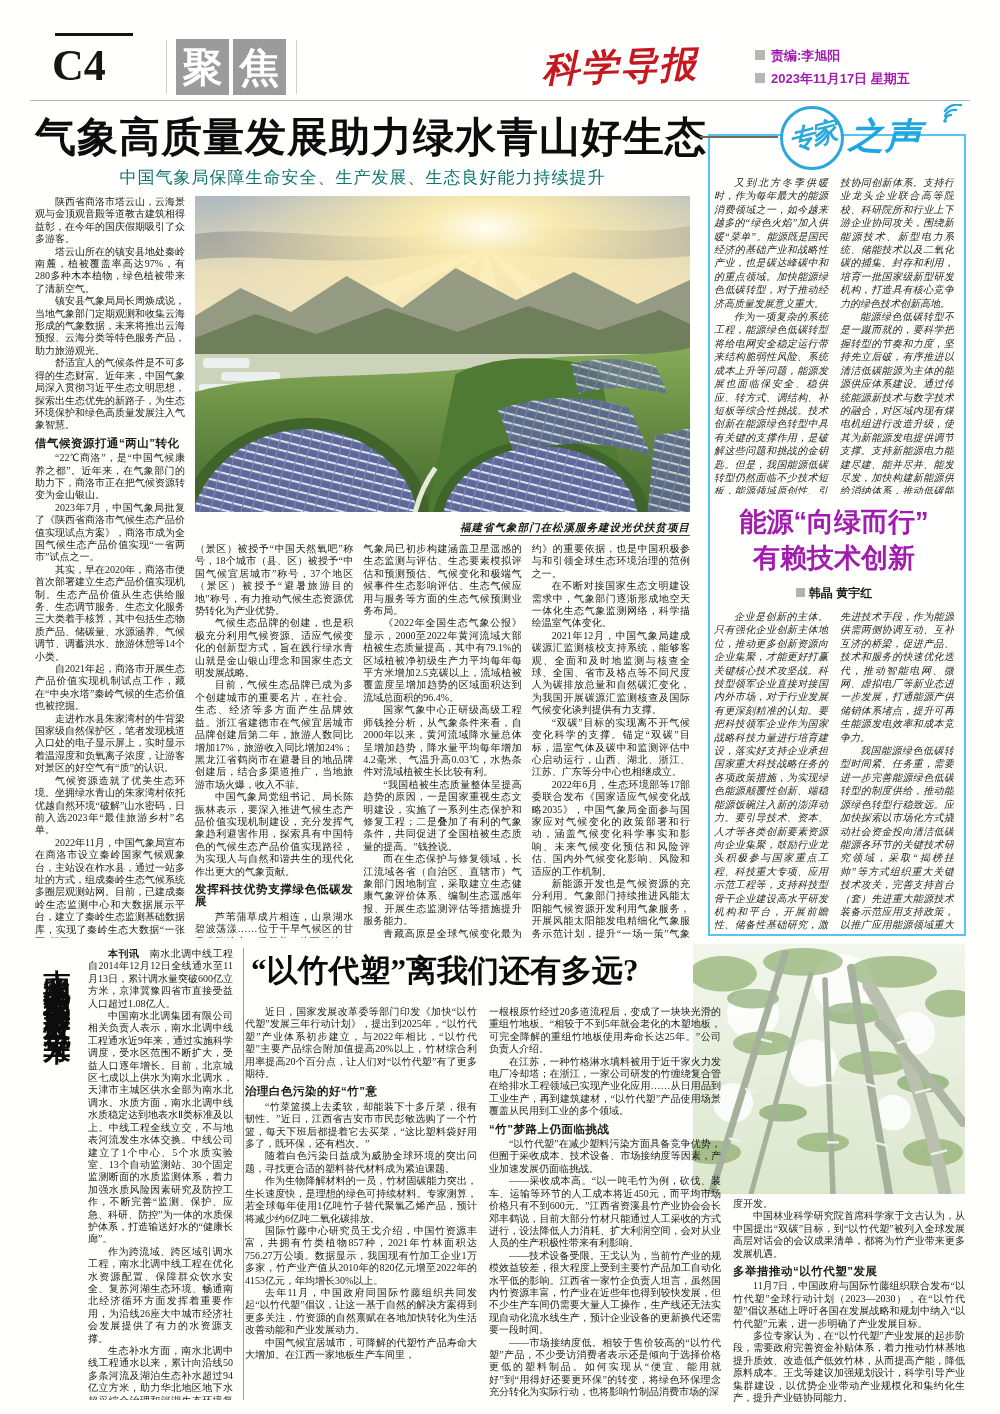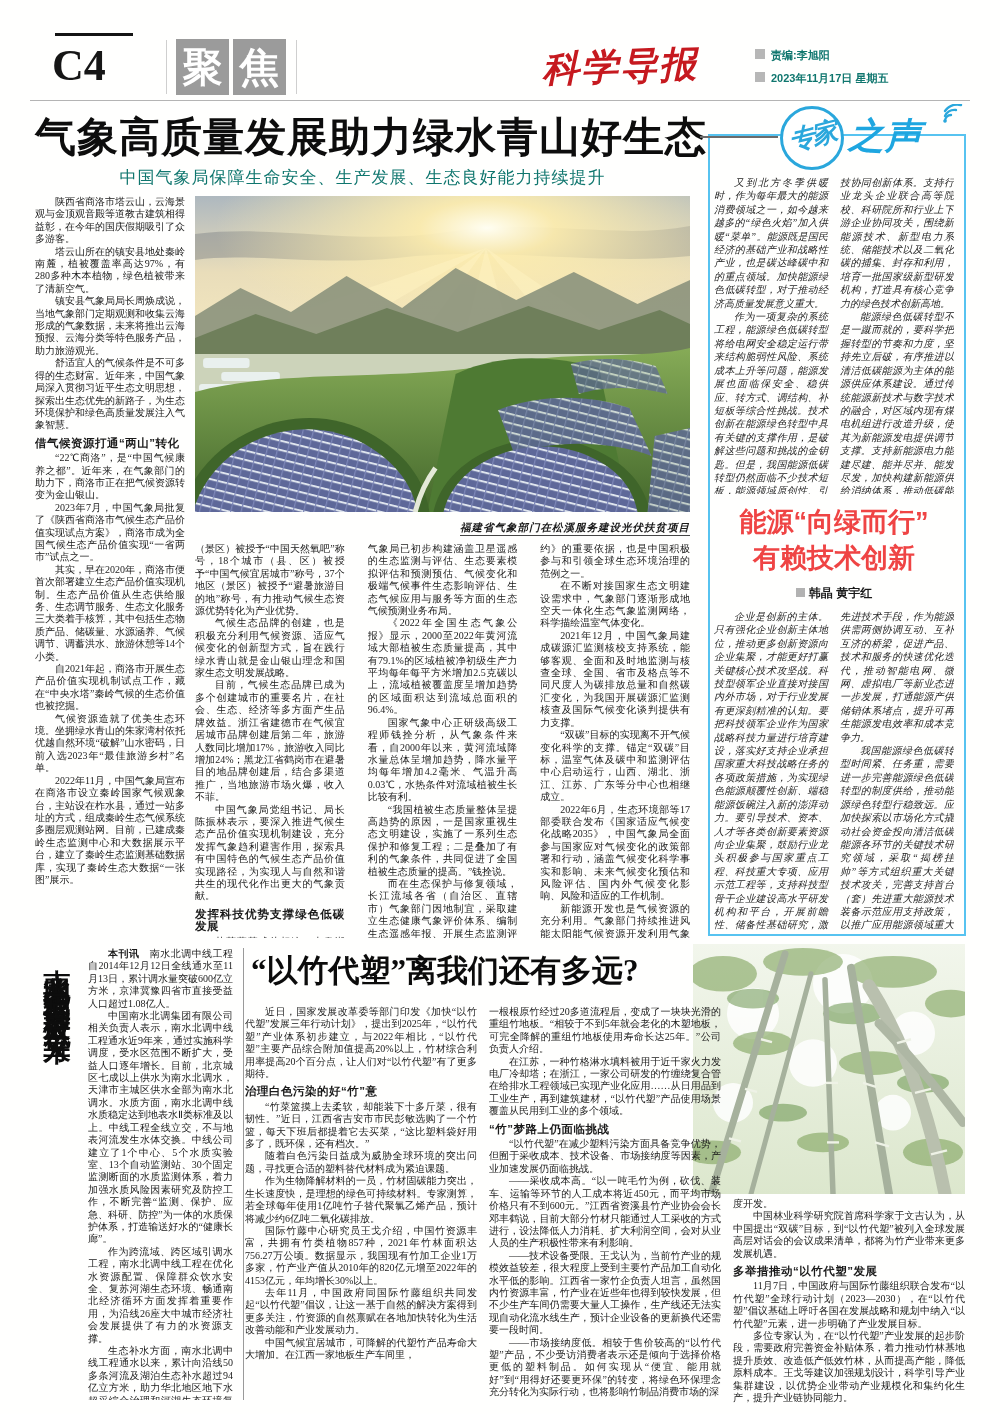--- a/index.html
+++ b/index.html
@@ -13,21 +13,21 @@
   .pageno{position:absolute;left:22px;top:2px;font-family:"Liberation Serif",serif;
           font-weight:900;font-size:44px;line-height:56px;color:#161616;}
   .hvr{position:absolute;top:4px;width:1px;height:54px;background:#cfcfcf;}
   .badge{position:absolute;top:3px;width:53px;height:56px;background:#9b9b9b;color:#fff;
          font-family:"Liberation Sans",sans-serif;font-weight:900;font-size:40px;
          text-align:center;line-height:56px;}
   .masthead{position:absolute;right:272px;top:6px;font-family:"Liberation Serif",serif;
             font-style:italic;font-weight:900;font-size:37px;color:#c6191f;
             transform:rotate(-2deg);letter-spacing:2px;}
   .pubmeta{position:absolute;right:0;top:8px;width:215px;font-family:"Liberation Sans",sans-serif;
-           font-size:11px;font-weight:bold;color:#0f766e;line-height:23px;}
+           font-size:13px;font-weight:bold;color:#a21caf;line-height:23px;}
   .pubmeta .sq{display:inline-block;width:10px;height:10px;background:#b7b7b7;margin-right:6px;}
 
   
   .main-article{left:35px;top:108px;width:655px;height:830px;}
   .m-headline{position:absolute;left:0;top:2px;width:100%;text-align:center;
               font-family:"Liberation Sans",sans-serif;font-weight:900;font-size:41px;
               letter-spacing:1px;color:#0d0d0d;white-space:nowrap;}
   .m-subheadline{position:absolute;left:0;top:58px;width:100%;text-align:center;
               font-family:"Liberation Sans",sans-serif;font-size:17px;color:#0f766e;
               letter-spacing:1px;white-space:nowrap;}
@@ -37,21 +37,21 @@
   .p-col p.cont{text-indent:0;}
   .p-col p.subhead{text-indent:0;font-family:"Liberation Sans",sans-serif;font-weight:bold;
                    font-size:11.5px;margin:5px 0 3px;letter-spacing:.5px;}
   .m-col1{width:150px;flex:none;}
   .m-right{flex:1;display:flex;flex-direction:column;min-width:0;}
   .m-photo{height:316px;flex:none;}
   .m-photo svg{display:block;width:100%;height:100%;}
   .m-caption{height:22px;flex:none;text-align:right;padding-top:5px;}
   .m-caption span{font-style:italic;font-weight:bold;font-size:10.5px;letter-spacing:1px;
                   border-bottom:1px solid #444;padding-bottom:2px;}
-  .m-cols3{flex:1;display:flex;gap:23px;margin-top:4px;min-height:0;}
+  .m-cols3{flex:1;display:flex;gap:10px;margin-top:4px;min-height:0;}
   .m-cols3 > div{flex:1;min-width:0;}
 
   
   .sidebar{left:700px;top:98px;width:268px;height:842px;}
   .ev-box{position:absolute;left:8px;right:2px;top:36px;bottom:4px;border:2px solid #57c3f0;}
   .ev-badge{position:absolute;left:0;top:0;width:100%;height:80px;z-index:2;}
   .ev-line{position:absolute;left:0;top:38px;width:78px;height:2px;background:#6b6b6b;}
   .ev-circle{position:absolute;left:80px;top:8px;width:58px;height:58px;border:3px solid #2aa7dc;
              border-radius:50%;background:#fff;}
   .ev-zj{position:absolute;left:6px;top:10px;font-family:"Liberation Serif",serif;font-style:italic;
@@ -61,21 +61,21 @@
   .ev-wifi{position:absolute;left:242px;top:6px;}
   .ev-inner{position:absolute;left:14px;right:14px;top:78px;bottom:10px;display:flex;
             flex-direction:column;}
   .ev-text{font-style:italic;font-size:10px;line-height:13.4px;color:#1f1f1f;
            display:flex;gap:12px;overflow:hidden;text-align:justify;}
   .ev-text > div{flex:1;min-width:0;}
   .ev-text p{margin:0;text-indent:2em;}
   .ev-text p.cont{text-indent:0;}
   .ev-top{height:318px;flex:none;}
   .ev-headline{flex:none;text-align:center;font-family:"Liberation Sans",sans-serif;
-               font-weight:900;font-size:27px;line-height:36px;color:#ef4444;margin-top:10px;}
+               font-weight:900;font-size:27px;line-height:36px;color:#a21caf;margin-top:10px;}
   .ev-authors{flex:none;text-align:center;font-family:"Liberation Sans",sans-serif;
               font-weight:bold;font-size:12px;margin:9px 0 8px;}
   .ev-authors .sq{display:inline-block;width:9px;height:9px;background:#b2b2b2;margin-right:4px;}
   .ev-bottom{flex:1;min-height:0;}
 
   
   .water{left:35px;top:948px;width:198px;height:452px;border-right:1px solid #9a9a9a;
          padding-right:10px;display:flex;gap:9px;}
   .w-headline{flex:none;width:44px;writing-mode:vertical-rl;font-family:"Liberation Sans",sans-serif;
               font-weight:900;font-size:27px;letter-spacing:4px;color:#0d0d0d;line-height:44px;}
@@ -119,20 +119,21 @@
       <div class="p-col m-col1">
           <p>陕西省商洛市塔云山，云海景观与金顶观音殿等道教古建筑相得益彰，在今年的国庆假期吸引了众多游客。</p>
           <p>塔云山所在的镇安县地处秦岭南麓，植被覆盖率高达97%，有280多种木本植物，绿色植被带来了清新空气。</p>
           <p>镇安县气象局局长周焕成说，当地气象部门定期观测和收集云海形成的气象数据，未来将推出云海预报、云海分类等特色服务产品，助力旅游观光。</p>
           <p>舒适宜人的气候条件是不可多得的生态财富。近年来，中国气象局深入贯彻习近平生态文明思想，探索出生态优先的新路子，为生态环境保护和绿色高质量发展注入气象智慧。</p>
           <p class="subhead">借气候资源打通“两山”转化</p>
           <p>“22℃商洛”，是“中国气候康养之都”。近年来，在气象部门的助力下，商洛市正在把气候资源转变为金山银山。</p>
           <p>2023年7月，中国气象局批复了《陕西省商洛市气候生态产品价值实现试点方案》，商洛市成为全国气候生态产品价值实现“一省两市”试点之一。</p>
           <p>其实，早在2020年，商洛市便首次部署建立生态产品价值实现机制。生态产品价值从生态供给服务、生态调节服务、生态文化服务三大类着手核算，其中包括生态物质产品、储碳量、水源涵养、气候调节、调蓄洪水、旅游休憩等14个小类。</p>
           <p>自2021年起，商洛市开展生态产品价值实现机制试点工作，藏在“中央水塔”秦岭气候的生态价值也被挖掘。</p>
+          <p>走进柞水县朱家湾村的牛背梁国家级自然保护区，笔者发现栈道入口处的电子显示屏上，实时显示着温湿度和负氧离子浓度，让游客对景区的好空气有“质”的认识。</p>
           <p>气候资源造就了优美生态环境。坐拥绿水青山的朱家湾村依托优越自然环境“破解”山水密码，日前入选2023年“最佳旅游乡村”名单。</p>
           <p>2022年11月，中国气象局宣布在商洛市设立秦岭国家气候观象台，主站设在柞水县，通过一站多址的方式，组成秦岭生态气候系统多圈层观测站网。目前，已建成秦岭生态监测中心和大数据展示平台，建立了秦岭生态监测基础数据库，实现了秦岭生态大数据“一张图”展示。</p>
         </div>
       <div class="m-right">
         <div class="m-photo">
           <svg viewBox="0 0 490 316" preserveAspectRatio="none" aria-hidden="true">
             <defs>
               <linearGradient id="skyG" x1="0" y1="0" x2="0" y2="1">
                 <stop offset="0" stop-color="#aeb8bf"></stop>
                   <stop offset="0.45" stop-color="#e9ddba"></stop>

